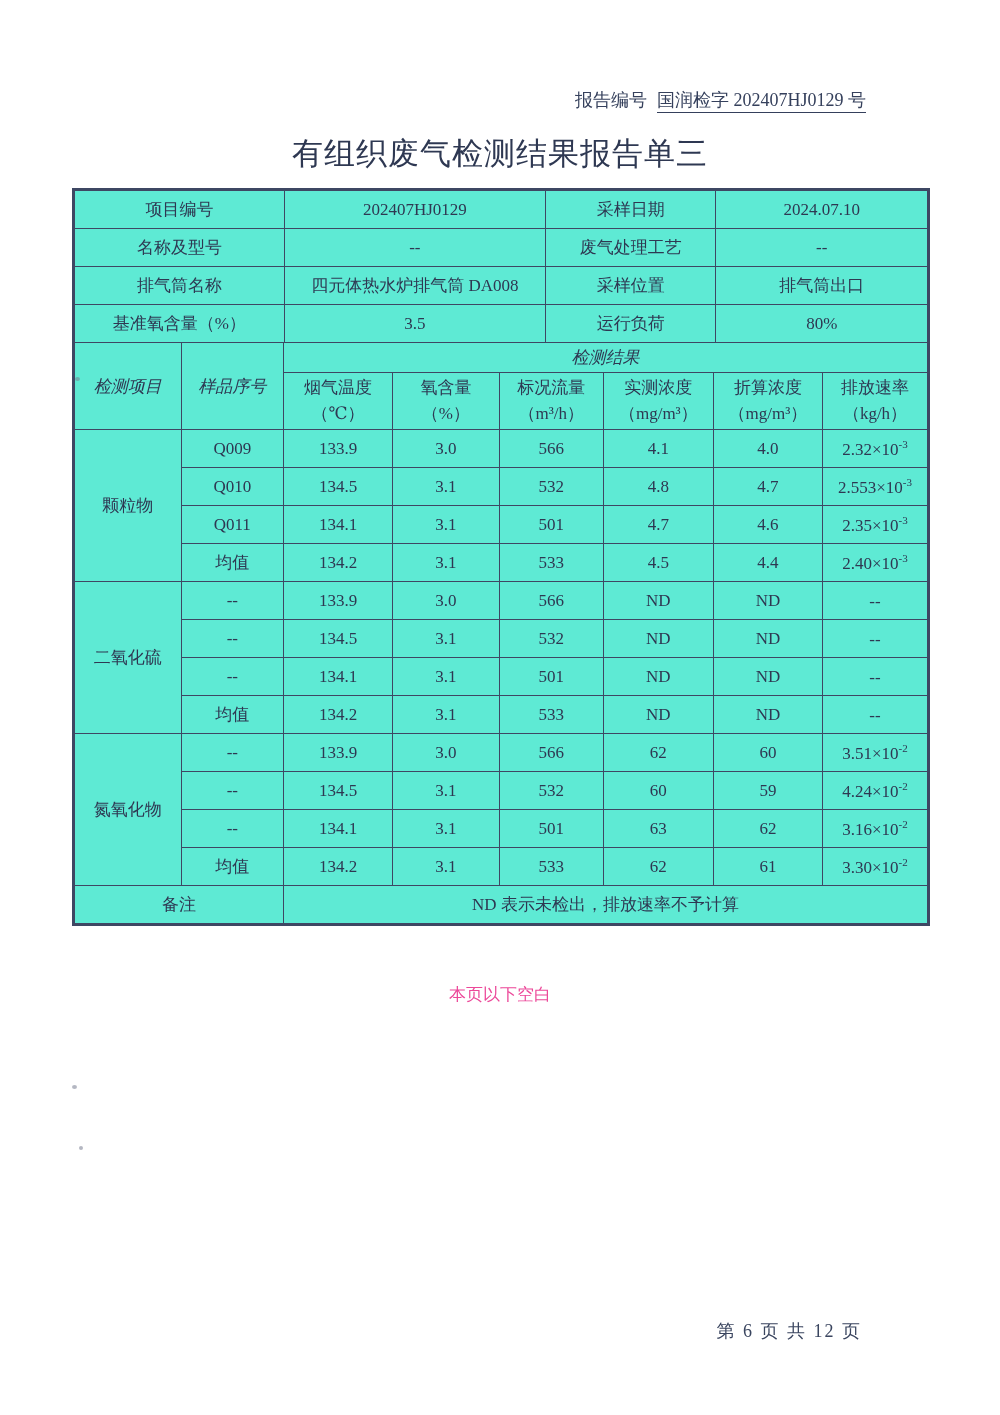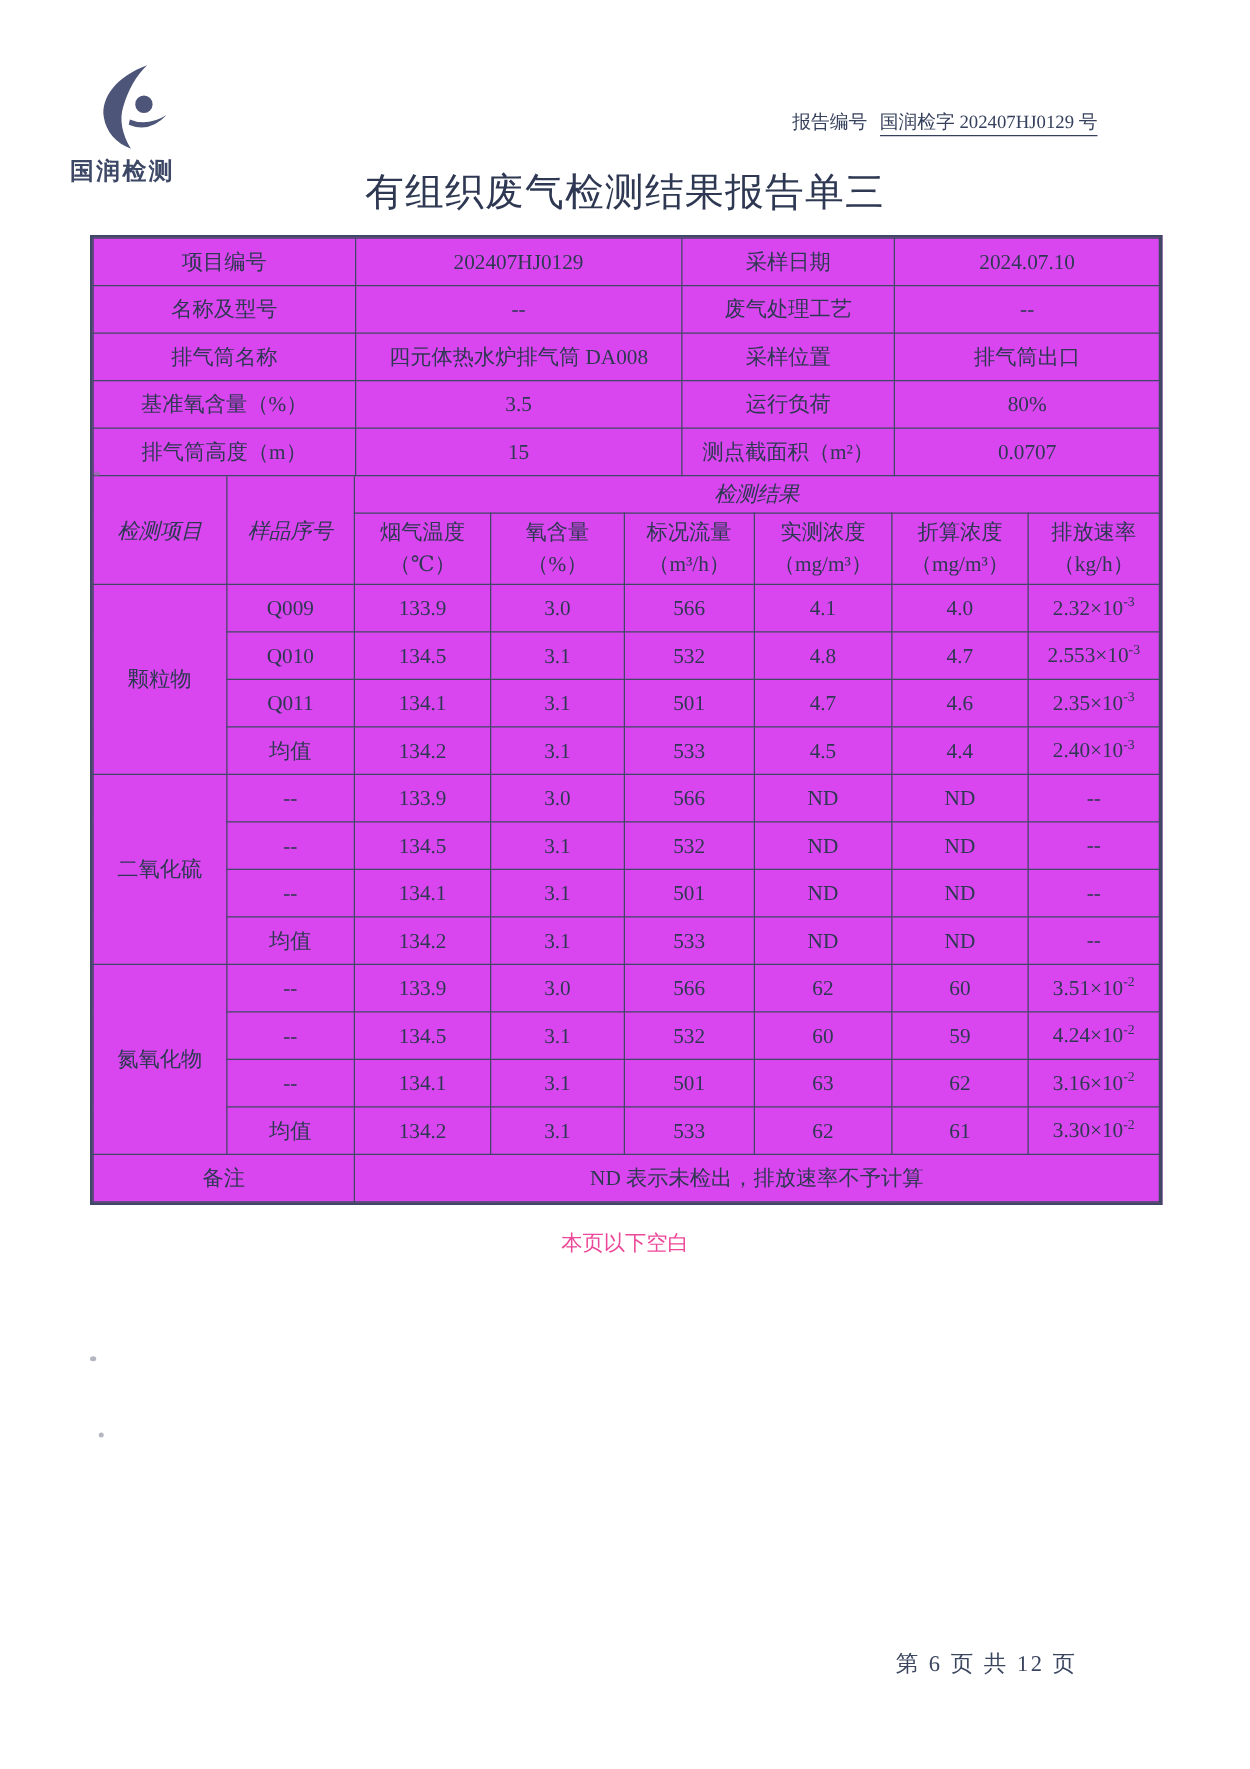--- a/index.html
+++ b/index.html
@@ -8,32 +8,32 @@
   .page {
     position:relative; width:1000px; height:1415px; margin:0 auto;
     background:#ffffff; overflow:hidden;
   }
 
   
   .logo { position:absolute; left:56px; top:50px; width:130px; text-align:left; }
   .logo svg { display:block; margin-left:8px; }
   .logo-text { font-weight:bold; font-size:19px; letter-spacing:2px; color:#3d4766; margin-top:2px; }
 
-  .report-line { position:absolute; top:88px; right:122px; font-size:15px; color:#35405c; white-space:nowrap; }
+  .report-line { position:absolute; top:88px; right:134px; font-size:18px; color:#35405c; white-space:nowrap; }
   .report-line .u { margin-left:10px; border-bottom:1px solid #35405c; padding-bottom:2px; }
 
   .doc-title {
     position:absolute; top:133px; left:0; width:100%;
     text-align:center; font-size:31px; font-weight:normal; letter-spacing:1px; color:#2e3852;
   }
 
   
   .tablewrap {
     position:absolute; left:72px; top:188px; width:858px;
-    border:2px solid #3e4763; background:#d946ef;
+    border:2px solid #3e4763; background:#5eead4;
   }
   table { width:100%; border-collapse:collapse; table-layout:fixed; }
   td,th { border:1px solid #3e4763; font-size:17px; font-weight:normal;
           text-align:center; vertical-align:middle; padding:2px 4px; color:#2e3852; }
   .info td { height:38px; }
   .results tr:first-child td { border-top:0;font-style:italic; }
   .results .hdrA td { height:29px; }
   .results .hdrB th { height:57px; line-height:1.55; }
   .results .datarow td { height:38px; }
   .results .remark td { height:38px; }
@@ -47,28 +47,20 @@
   .speck { position:absolute; background:#767c90; border-radius:50%; opacity:.55; }
   .s1 { left:75px; top:377px; width:5px; height:4px; }
   .s2 { left:72px; top:1085px; width:5px; height:4px; }
   .s3 { left:79px; top:1146px; width:4px; height:4px; }
 </style>
 </head>
 <body>
 
 <div class="page">
 
-  <div class="logo">
-    <svg width="78" height="72" viewBox="0 0 90 82">
-      <path d="M62,2 C34,12 19,32 22,50 C24,63 33,74 47,79 C39,66 36,52 40,40 C44,26 52,11 62,2 Z" fill="#4d5578"></path>
-      <circle cx="59" cy="38" r="8" fill="#4d5578"></circle>
-      <path d="M46,52 Q62,59 80,48 Q64,65 45,57 Z" fill="#4d5578"></path>
-    </svg>
-    <div class="logo-text">国润检测</div>
-  </div>
 
   <div class="report-line">
     <span>报告编号</span><span class="u">国润检字 202407HJ0129 号</span>
   </div>
 
   <div class="doc-title">有组织废气检测结果报告单三</div>
 
   <div class="tablewrap">
 
     <table class="info">
@@ -95,26 +87,20 @@
         <td>排气筒名称</td>
         <td>四元体热水炉排气筒 DA008</td>
         <td>采样位置</td>
         <td>排气筒出口</td>
       </tr>
       <tr>
         <td>基准氧含量（%）</td>
         <td>3.5</td>
         <td>运行负荷</td>
         <td>80%</td>
-      </tr>
-      <tr>
-        <td>排气筒高度（m）</td>
-        <td>15</td>
-        <td>测点截面积（m²）</td>
-        <td>0.0707</td>
       </tr>
     </tbody>
       </table>
 
     <table class="results">
       <colgroup>
         <col style="width:12.5%">
           <col style="width:12.0%">
           <col style="width:12.8%">
           <col style="width:12.5%">

